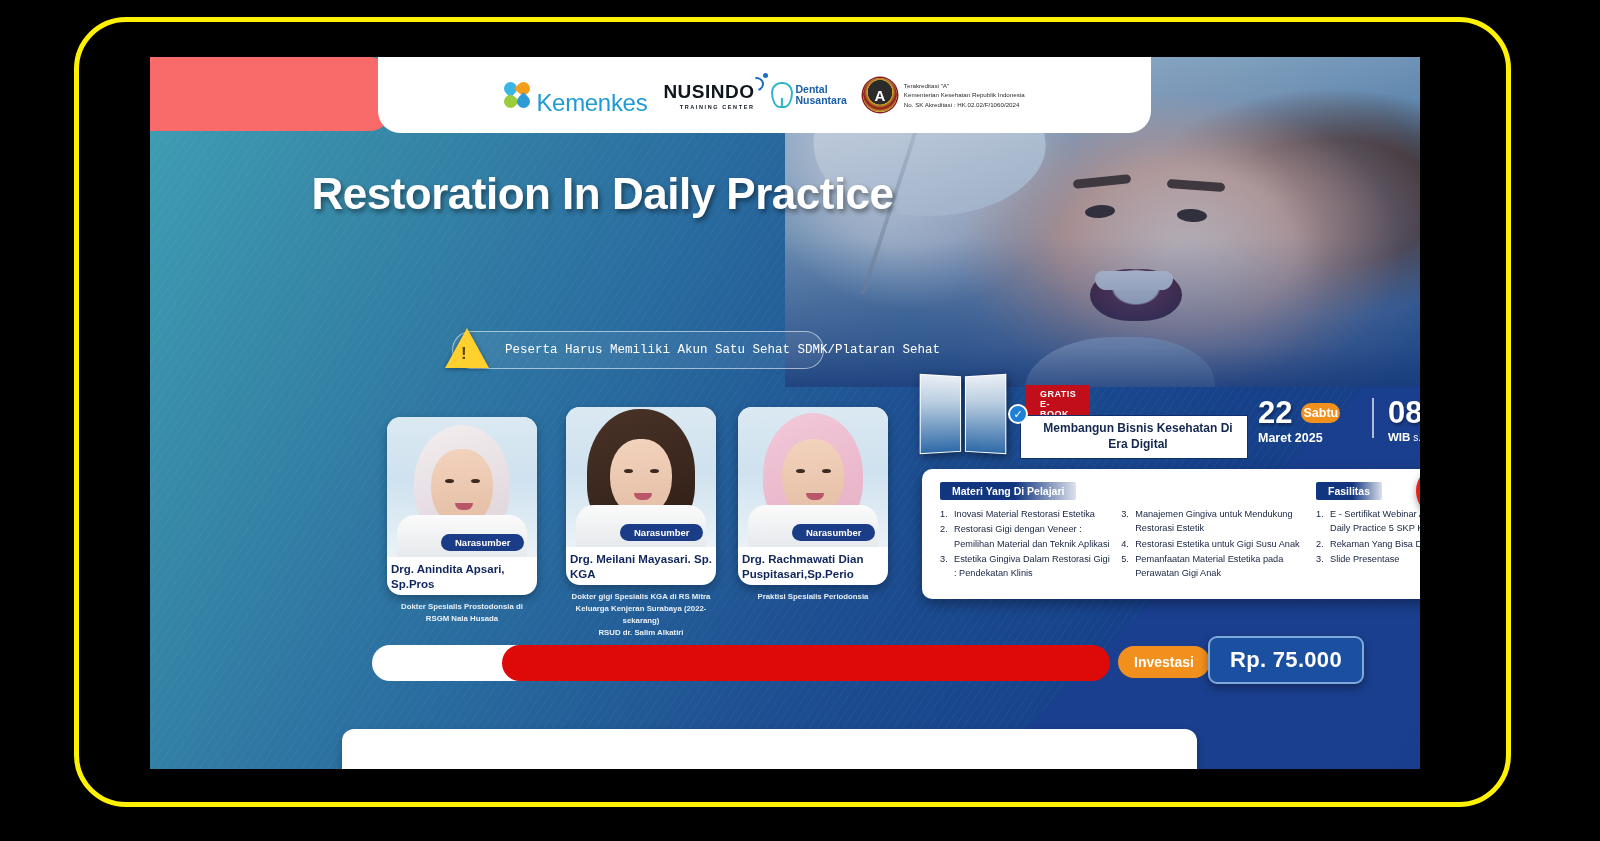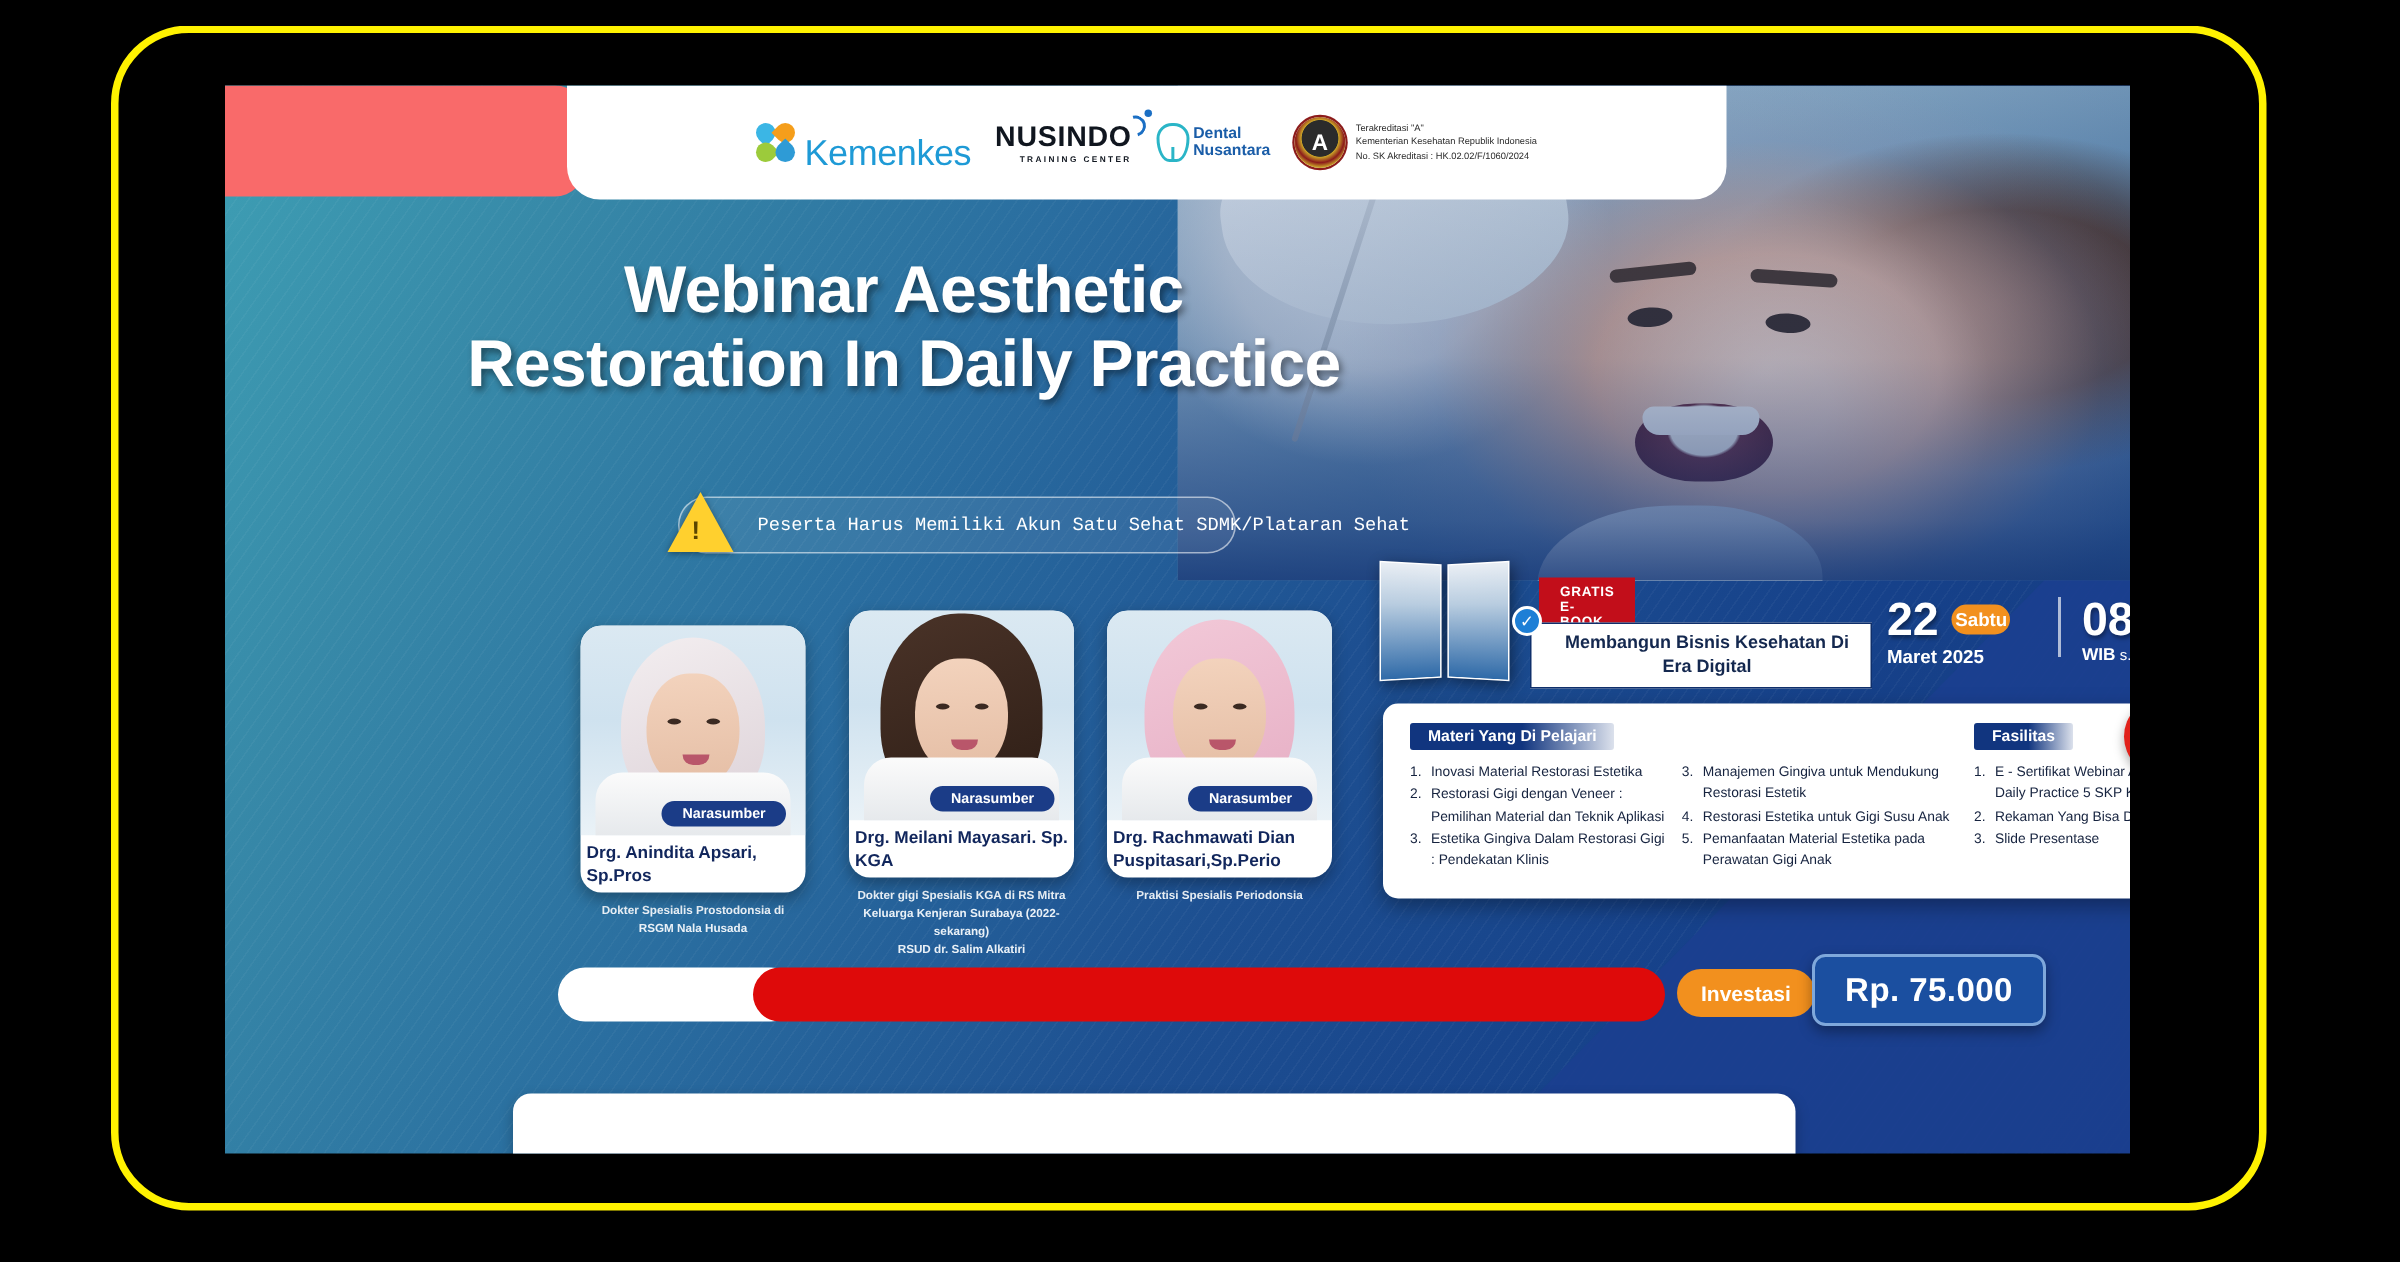--- a/index.html
+++ b/index.html
@@ -395,21 +395,20 @@
       <span class="akred-seal">A</span>
       <span class="akred-lines">
         <div>Terakreditasi "A"</div>
         <div>Kementerian Kesehatan Republik Indonesia</div>
         <div>No. SK Akreditasi : HK.02.02/F/1060/2024</div>
       </span>
     </div>
   </div>
 
   <div id="title-block">
-    <div id="title-line1">Webinar Aesthetic</div>
     <div id="title-line2">Restoration In Daily Practice</div>
   </div>
 
   <div id="warning-banner">
     <span id="warn-icon"></span>
     <span id="warn-bang">!</span>
     <span id="warn-text">Peserta Harus Memiliki Akun Satu Sehat SDMK/Plataran Sehat</span>
   </div>
 
   <div class="speaker" id="sp1">

